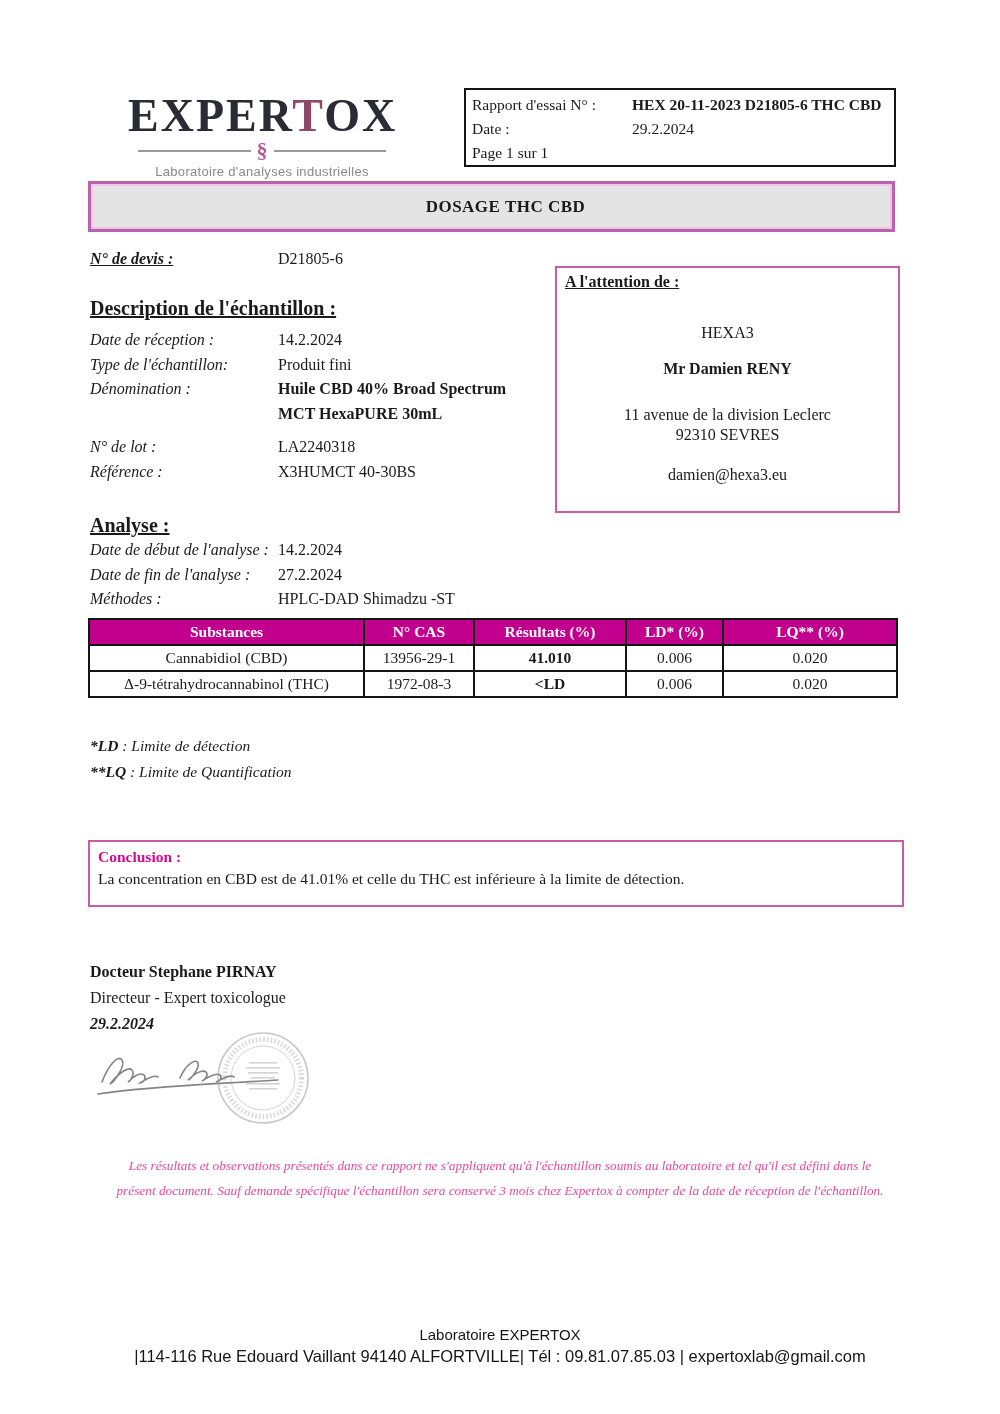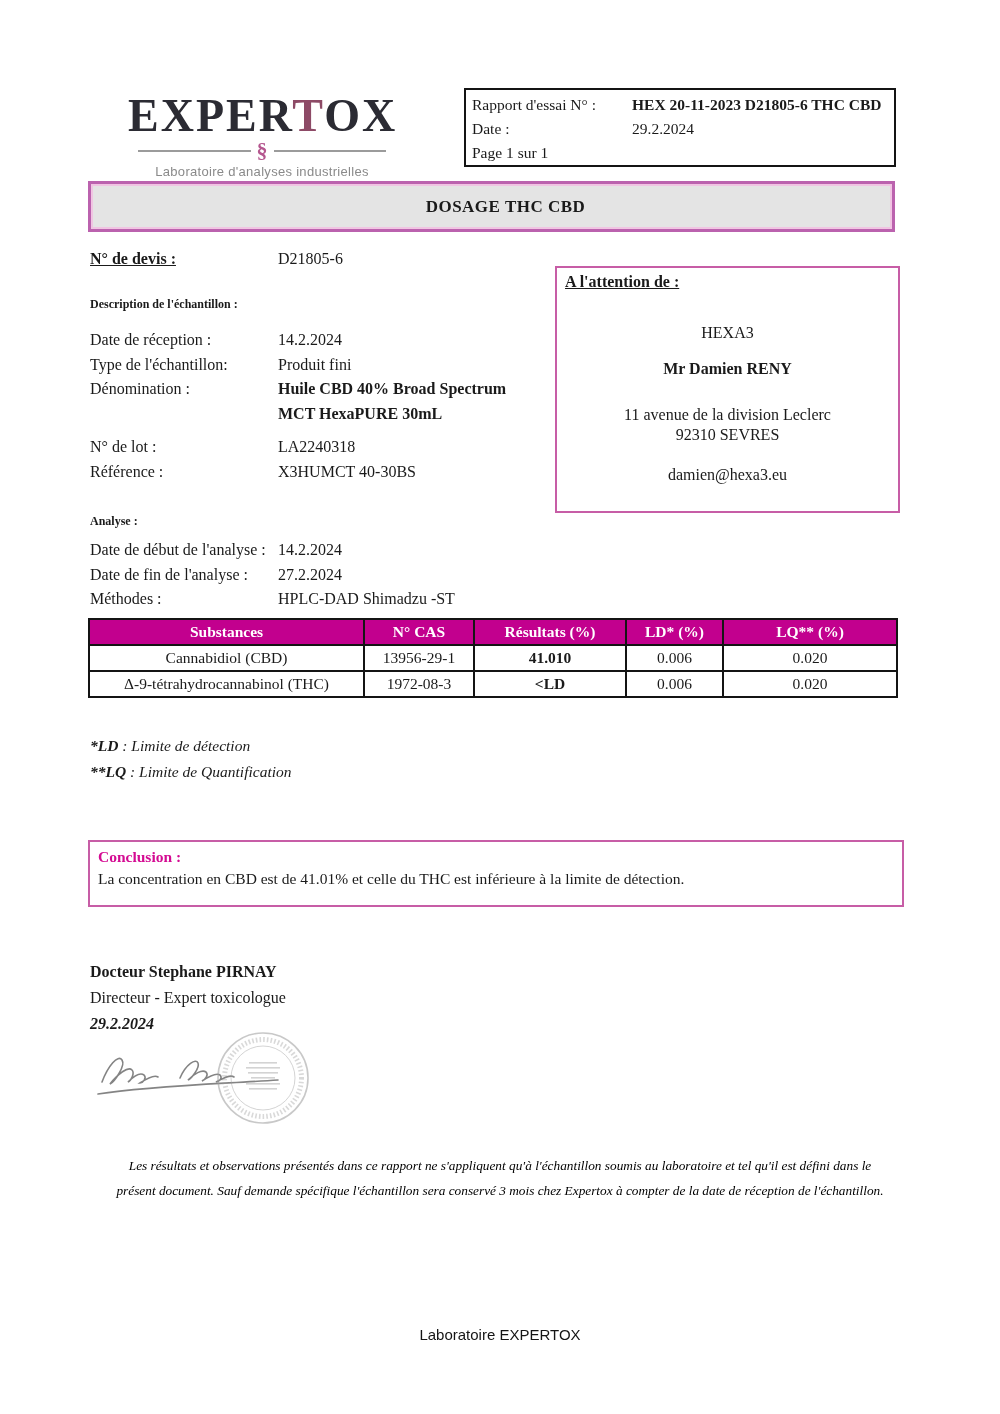--- a/index.html
+++ b/index.html
@@ -43,23 +43,23 @@
   .banner {
     left: 88px; top: 181px; width: 807px; height: 51px;
     background: #e4e4e4;
     border: 3px solid #bb62ae;
     box-shadow: 0 0 0 2px #f0c4e2 inset;
     display: flex; align-items: center; justify-content: center; padding-left: 28px;
   }
   .banner-title { font-weight: 700; font-size: 17px; letter-spacing: .5px; }
 
   
-  .h-underline { font-weight: 700; font-size: 12px; }
+  .h-underline { font-weight: 700; text-decoration: underline; font-size: 20px; }
   .frow { display: flex; font-size: 16px; line-height: 24.5px; }
-  .flabel { width: 188px; flex: none; }
+  .flabel { width: 188px; flex: none; font-style: italic; }
   .fvalue {}
   .bold { font-weight: 700; }
 
   .devis-row { left: 90px; top: 247px; width: 480px; }
   .devis-row .flabel { font-weight: 700; text-decoration: underline; }
 
   .desc-heading { left: 90px; top: 297px; }
 
   .sample-block { left: 90px; top: 328px; width: 470px; }
   .lot-gap { margin-top: 9px; }
@@ -111,21 +111,21 @@
   .signatory { left: 90px; top: 959px; font-size: 16px; line-height: 26px; }
   .sig-name { font-weight: 700; }
   .sig-date { font-weight: 700; font-style: italic; }
 
   .signature-svg { left: 88px; top: 1036px; }
   .seal-svg { left: 213px; top: 1028px; opacity: .55; }
 
   
   .disclaimer {
     left: 95px; top: 1153px; width: 810px; text-align: center;
-    font-style: italic; font-size: 13.3px; line-height: 25px; color: #000000;
+    font-style: italic; font-size: 13.3px; line-height: 25px; color: #ec4899;
   }
 
   
   .footer {
     left: 0; top: 1326px; width: 1000px; text-align: center;
     font-family: "Liberation Sans", sans-serif; color: #151515;
   }
   .footer-line1 { font-size: 15px; }
   .footer-line2 { font-size: 16.5px; margin-top: 4px; }
 </style>
@@ -302,15 +302,16 @@
     </g>
   </svg>
 
   <div class="abs disclaimer">
     <div>Les résultats et observations présentés dans ce rapport ne s'appliquent qu'à l'échantillon soumis au laboratoire et tel qu'il est défini dans le</div>
     <div>présent document. Sauf demande spécifique l'échantillon sera conservé 3 mois chez Expertox à compter de la date de réception de l'échantillon.</div>
   </div>
 
   <div class="abs footer">
     <div class="footer-line1">Laboratoire EXPERTOX</div>
+    <div class="footer-line2">|114-116 Rue Edouard Vaillant 94140 ALFORTVILLE| Tél : 09.81.07.85.03 | expertoxlab@gmail.com</div>
   </div>
 
 </div>
 
 </body></html>

